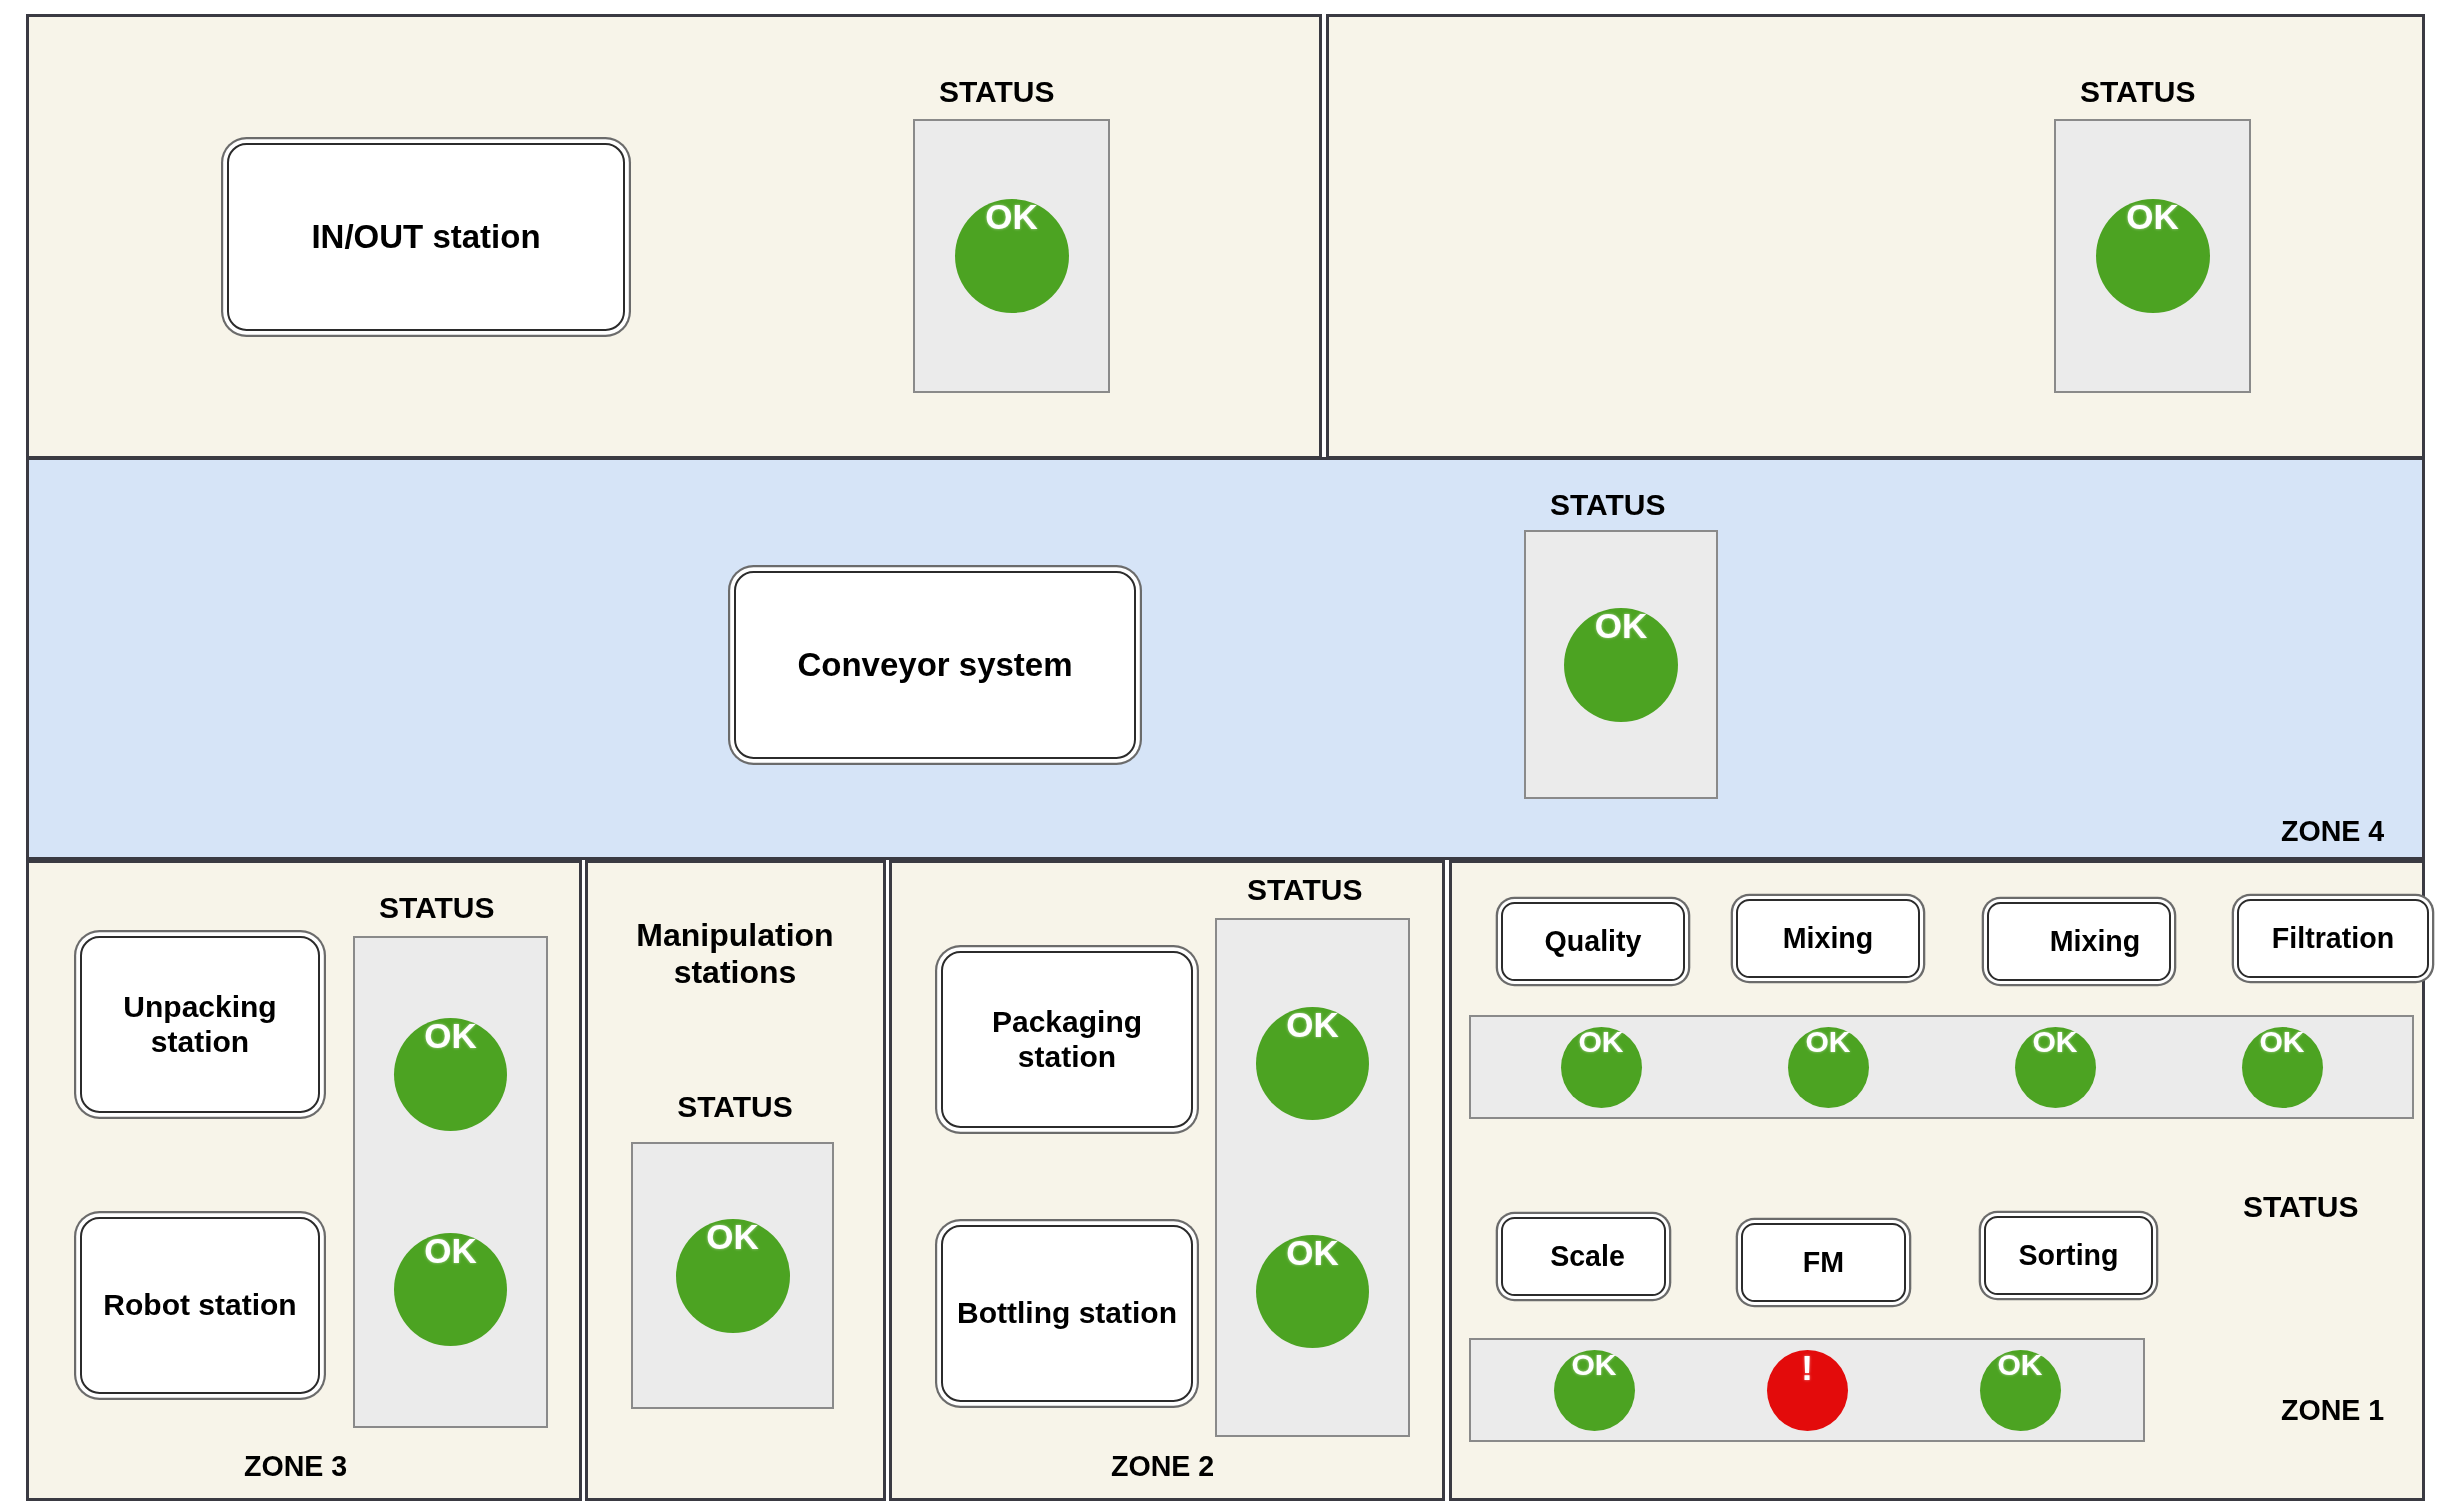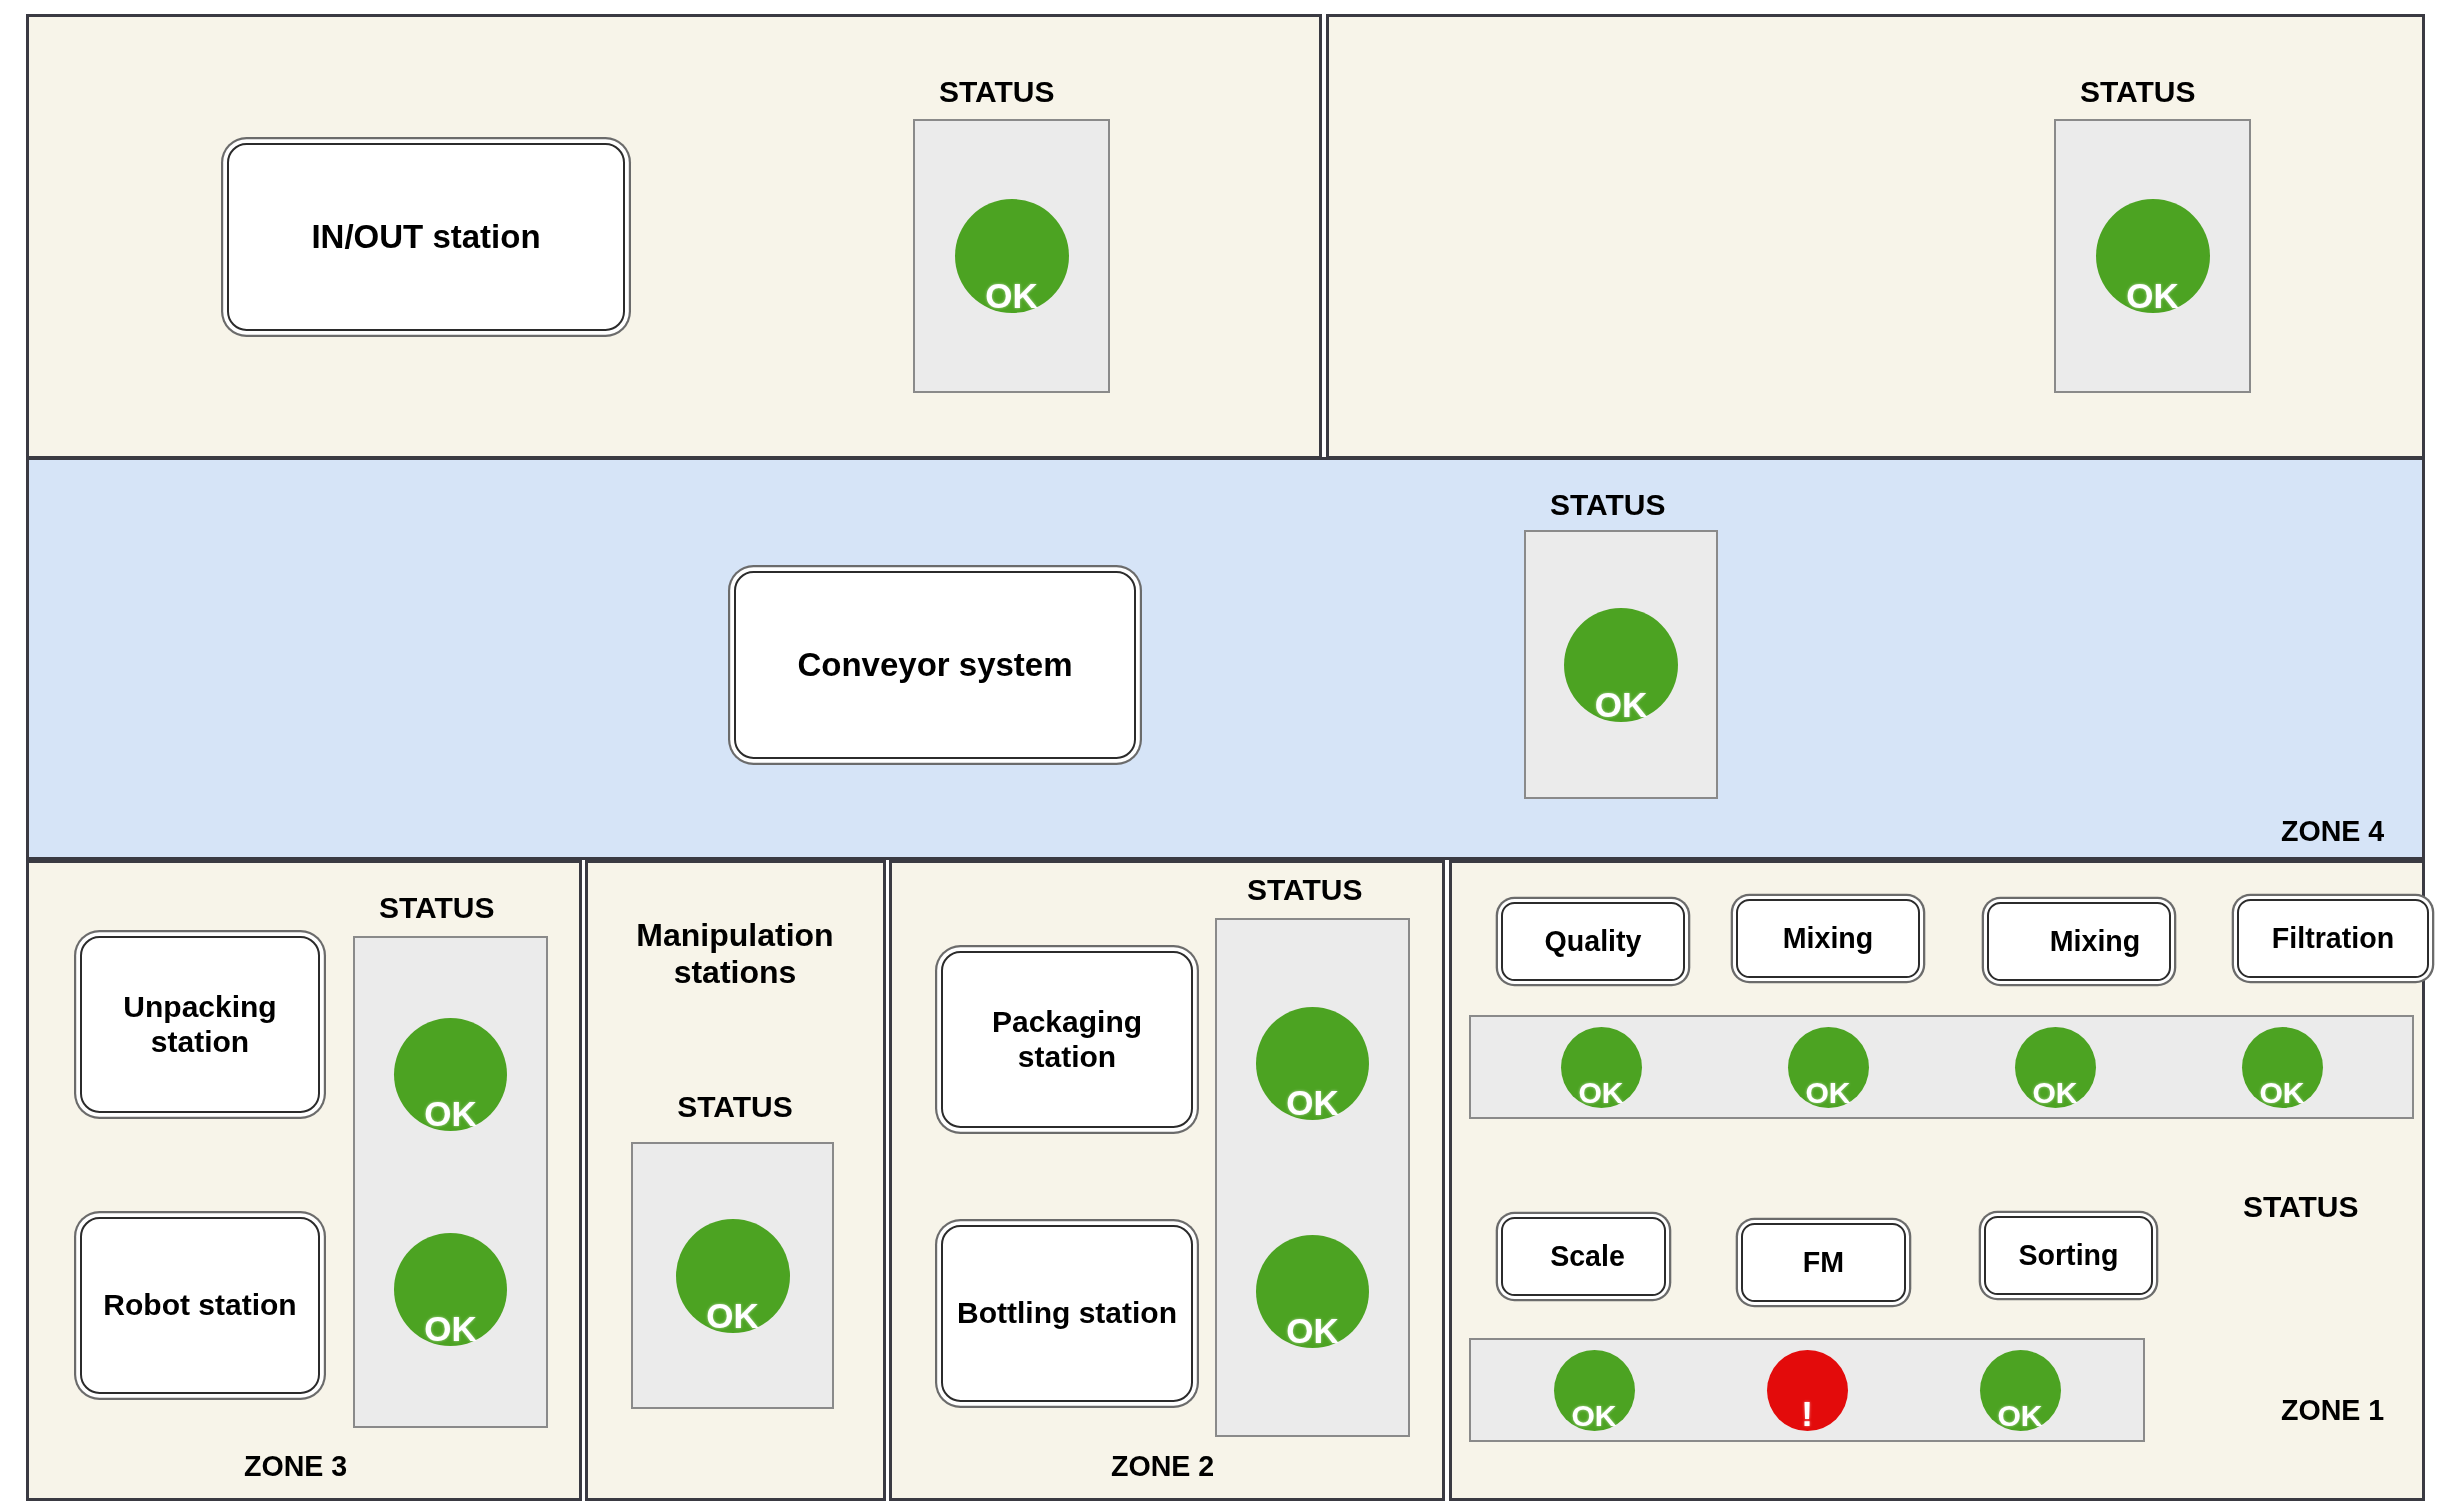--- a/index.html
+++ b/index.html
@@ -37,21 +37,21 @@
   }
   .statusbox.vert{display:flex;flex-direction:column;align-items:center;
     justify-content:space-around;}
   .statusbox.horiz{display:flex;flex-direction:row;align-items:center;
     justify-content:space-around;}
   .statusbox.single{display:flex;align-items:center;justify-content:center;}
 
   
   .lamp{
     border-radius:50%;
-    display:flex;align-items:flex-end;justify-content:center;
+    display:flex;align-items:flex-start;justify-content:center;
     color:#ffffff;font-weight:bold;line-height:1;
     text-shadow:0 0 3px rgba(255,255,255,.55);
   }
   .lamp.ok{background:#4ca322;}
   .lamp.alarm{background:#e30b0b;}
 
   
   .zonecaption{
     position:absolute;color:#000;font-weight:bold;white-space:nowrap;
   }

